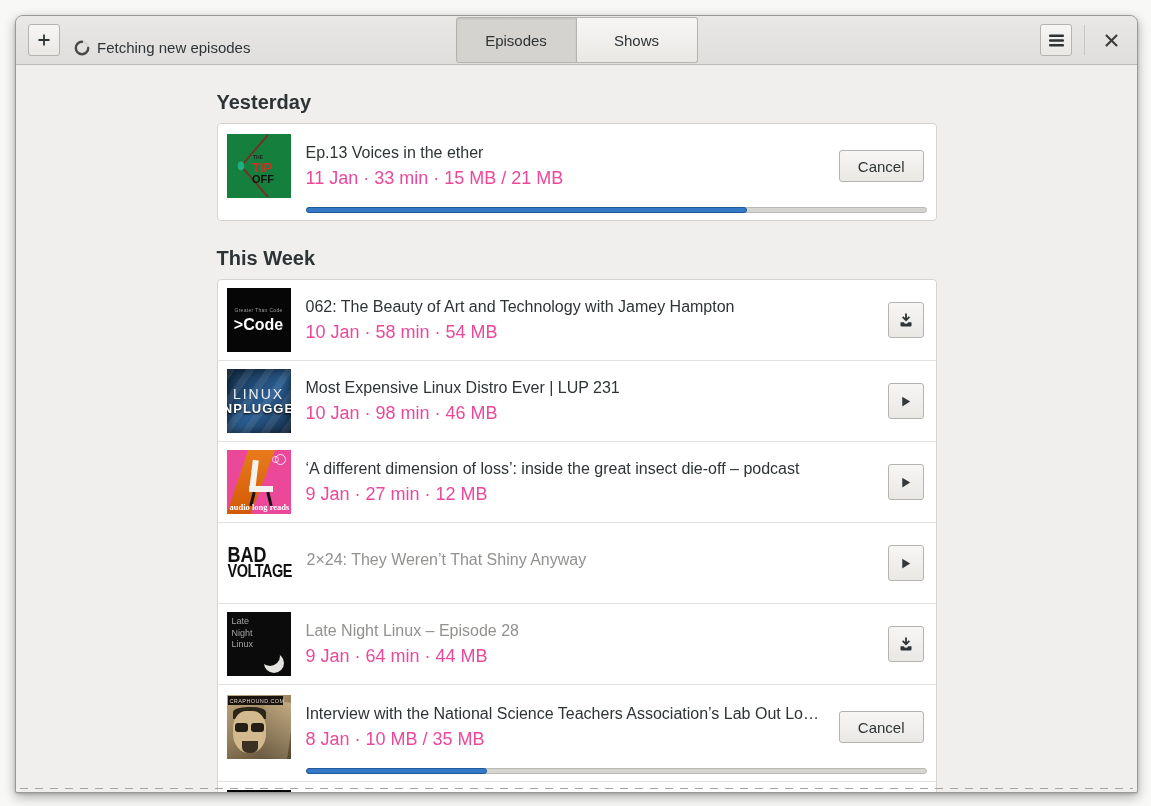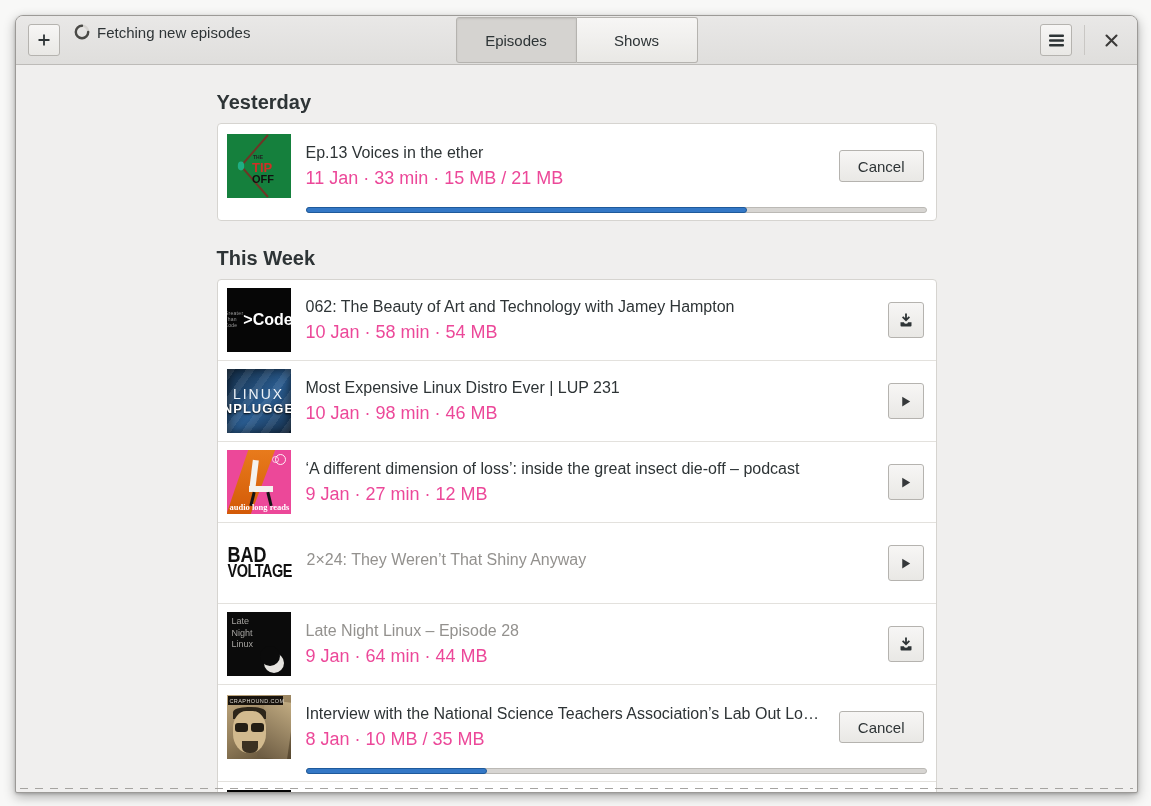--- a/index.html
+++ b/index.html
@@ -6,21 +6,21 @@
   body{width:1151px;height:806px;background:#f8f8f7;font-family:"Liberation Sans",sans-serif;position:relative}
   .window{position:absolute;left:15px;top:15px;width:1121px;height:776px;background:#f0efee;
     border:1px solid #9c9a97;border-radius:8px 8px 2px 2px;overflow:hidden;display:flex;flex-direction:column;
     box-shadow:0 4px 12px rgba(0,0,0,.30),0 1px 3px rgba(0,0,0,.18)}
   
   .headerbar{flex:0 0 48px;background:linear-gradient(#e9e8e7,#dfdedc);border-bottom:1px solid #bdbbb8;
     display:flex;align-items:center;padding:0 12px;position:relative}
   .btn{background:linear-gradient(#f7f6f5,#e9e8e5);border:1px solid #b5b3af;border-radius:3px;color:#2e3436;
     cursor:pointer;font-family:inherit}
   .icon-btn{width:32px;height:32px;display:flex;align-items:center;justify-content:center;padding:0}
-  .hb-left{display:flex;align-items:flex-start}
+  .hb-left{display:flex;align-items:flex-end}
   .spinner{margin-left:14px;width:16px;height:16px}
   .status-text{margin-left:7px;font-size:15px;color:#2e3436}
   .hb-center{position:absolute;left:50%;top:50%;transform:translate(-50%,-50%);display:flex}
   .tab{width:121px;height:46px;font-size:15px;color:#2e3436}
   .tab.left{border-radius:3px 0 0 3px}
   .tab.right{border-radius:0 3px 3px 0;border-left:none}
   .tab.active{background:#d5d3d0;box-shadow:inset 0 1px 2px rgba(0,0,0,.10)}
   .hb-right{margin-left:auto;display:flex;align-items:center}
   .hb-sep{width:1px;height:30px;background:#c9c7c4;margin:0 12px}
   .close-btn{background:none;border:none;width:28px;height:28px;display:flex;align-items:center;justify-content:center;cursor:pointer;padding:0}
@@ -39,21 +39,21 @@
   .ep-meta{font-size:18px;color:#ec4899}
   .sq-btn{width:36px;height:36px;flex:0 0 36px;display:flex;align-items:center;justify-content:center}
   .cancel-btn{height:32px;padding:0 18px;font-size:15px;flex:0 0 auto}
   .progress{position:absolute;left:88px;right:9px;bottom:7px;height:4px;background:#d7d5d2;
     border:1px solid #bbb9b5;border-radius:4px}
   .progress .fill{position:absolute;left:-1px;top:-1px;bottom:-1px;border-radius:4px;border:1px solid #1f5a9b}
   .undershoot{position:absolute;left:4px;right:4px;bottom:3px;height:1px;
     background:repeating-linear-gradient(to right,#a6a4a1 0 8px,transparent 8px 15px)}
   
   .art.tipoff{background:#15803d}
-  .art.gtc{background:#060606;display:flex;flex-direction:row;align-items:center;justify-content:center}
+  .art.gtc{background:#060606;display:flex;flex-direction:column;align-items:center;justify-content:center}
   .gtc-top{font-size:5px;color:#9c9c9c;margin-bottom:3px;letter-spacing:.3px}
   .gtc-main{font-size:16px;font-weight:800;color:#fff}
   .art.lup{background:linear-gradient(135deg,#132c45,#2a5c90 55%,#16314e);display:flex;flex-direction:column;
     align-items:center;justify-content:center;box-shadow:inset 0 0 12px rgba(0,0,0,.65)}
   .lup-stripes{position:absolute;inset:0;background:repeating-linear-gradient(125deg,rgba(255,255,255,.08) 0 7px,transparent 7px 16px)}
   .lup-1{position:relative;font-size:14px;letter-spacing:2px;color:#eef3f9}
   .lup-2{position:relative;font-size:13px;font-weight:bold;letter-spacing:1px;color:#fff;text-shadow:0 1px 2px #000;margin-top:-1px}
   .art.alr{background:#ec4899}
   .alr-wedge{position:absolute;inset:0;background:linear-gradient(#e87b1c,#d35a07);
     clip-path:polygon(34% 0,76% 0,38% 100%,0 100%)}

